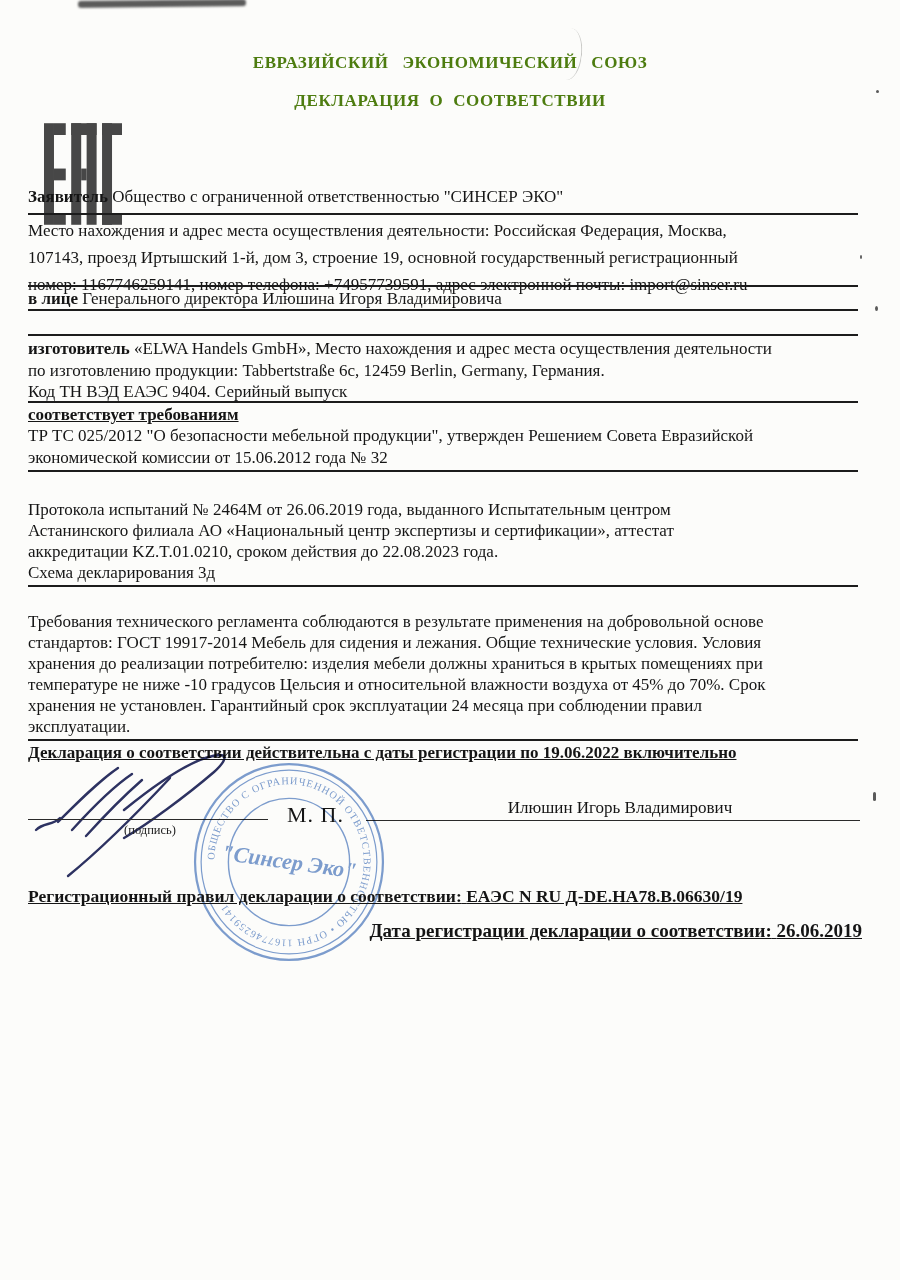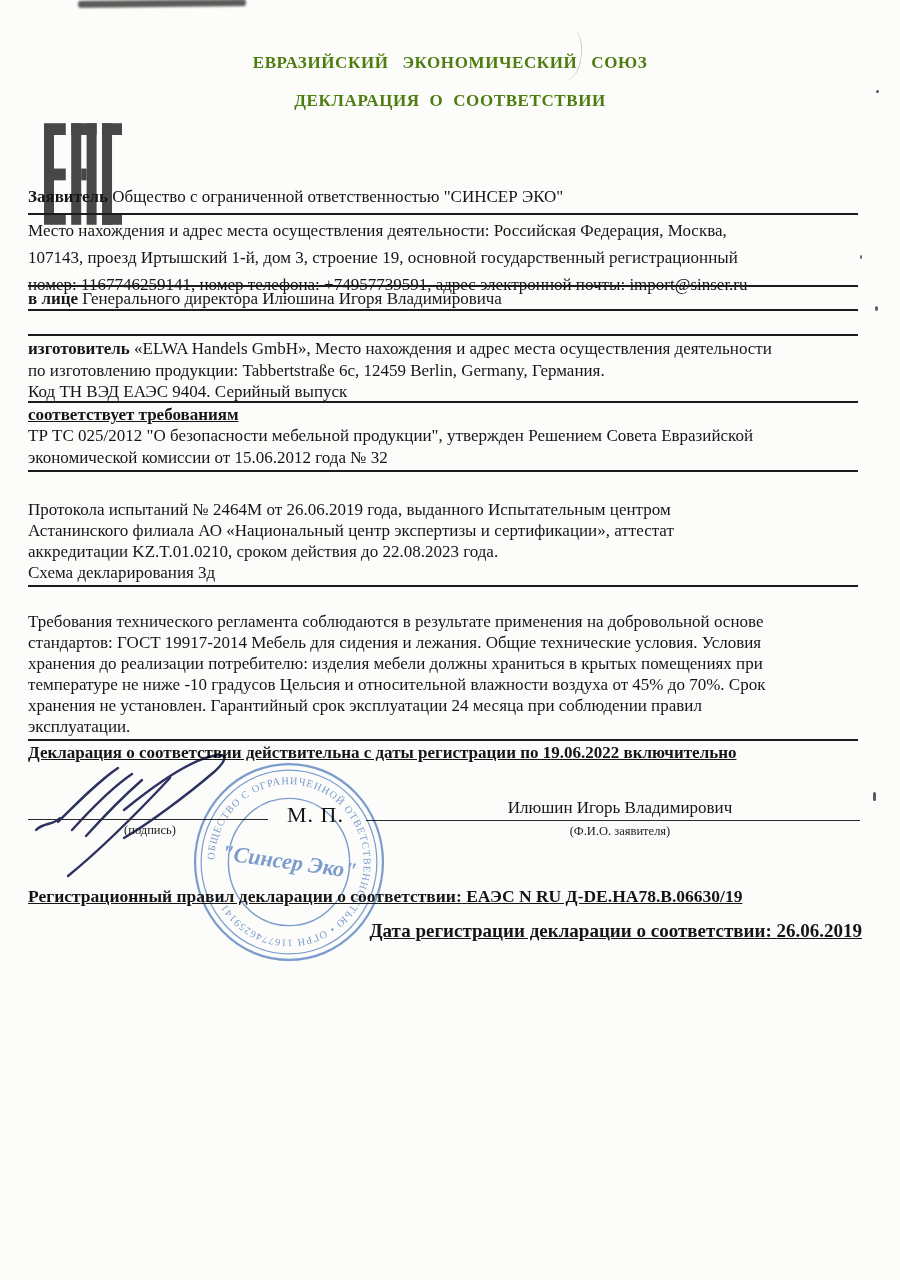--- a/index.html
+++ b/index.html
@@ -129,21 +129,20 @@
     </g>
   </svg>
 
   <div class="abs sig-line" style="left:28px;top:819px;width:240px;"></div>
   <div class="abs caption" style="left:80px;top:823px;width:140px;">(подпись)</div>
 
   <div class="abs mp" style="left:287px;top:802px;">М. П.</div>
 
   <div class="abs fio" style="left:430px;top:798px;width:380px;">Илюшин Игорь Владимирович</div>
   <div class="abs sig-line" style="left:366px;top:820px;width:494px;"></div>
-  <div class="abs caption" style="left:430px;top:824px;width:380px;">(Ф.И.О. заявителя)</div>
 
   <svg class="abs stamp" style="left:193px;top:762px;" width="192" height="200" viewBox="0 0 190 198">
     <defs>
       <path id="ringpath" d="M 21 99 A 74 77 0 1 1 169 99 A 74 77 0 1 1 21 99" fill="none"></path>
     </defs>
     <ellipse cx="95" cy="99" rx="93" ry="97" fill="none" stroke="currentColor" stroke-width="2.2"></ellipse>
     <ellipse cx="95" cy="99" rx="87" ry="91" fill="none" stroke="currentColor" stroke-width="1.2"></ellipse>
     <ellipse cx="95" cy="99" rx="60" ry="63" fill="none" stroke="currentColor" stroke-width="1.4"></ellipse>
     <text font-size="10.2" letter-spacing="1" fill="currentColor" font-family="Liberation Serif, serif">
       <textPath href="#ringpath" startOffset="2">ОБЩЕСТВО С ОГРАНИЧЕННОЙ ОТВЕТСТВЕННОСТЬЮ • ОГРН 1167746259141 *</textPath>

